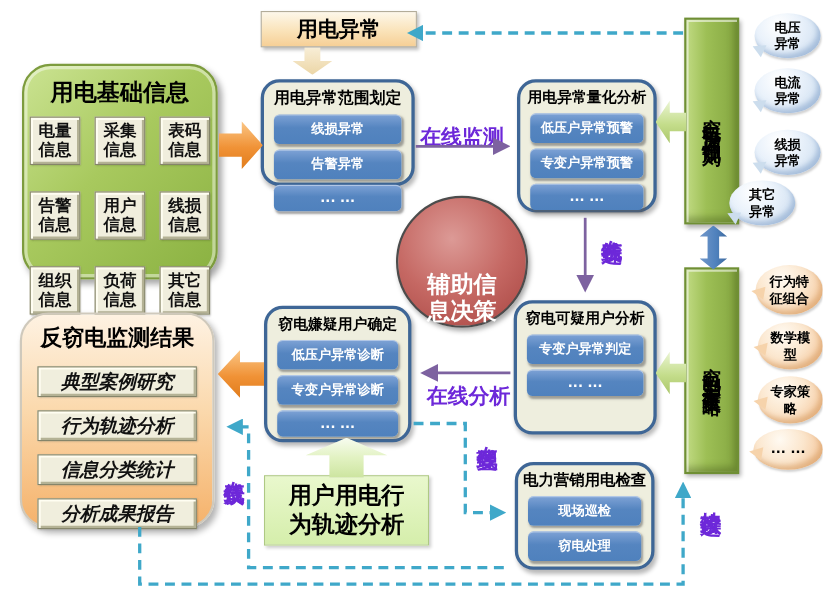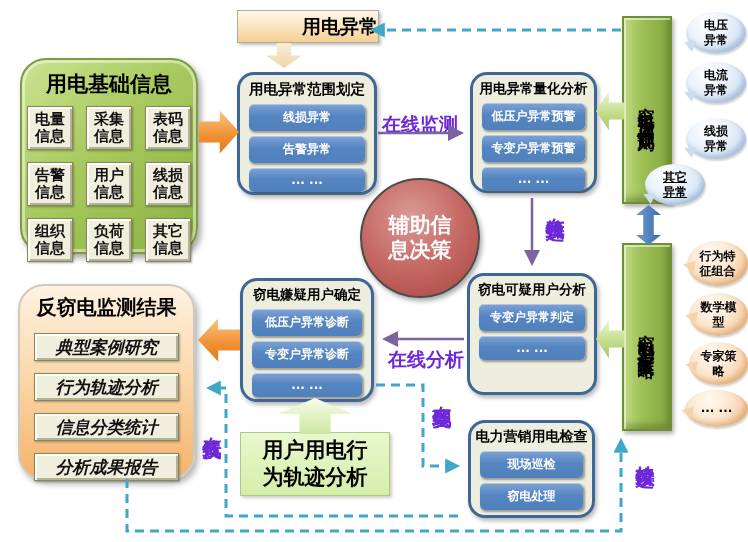--- a/index.html
+++ b/index.html
@@ -23,21 +23,21 @@
     white-space:nowrap;
   }
   
   .green-panel{
     position:absolute;border-radius:26px;box-sizing:border-box;
     background:linear-gradient(135deg,#cbe392 0%,#a8c95e 45%,#8ab141 100%);
     border:2px solid #7d9c3e;
     box-shadow:inset 0 0 0 3px rgba(255,255,255,.45),3px 4px 6px rgba(0,0,0,.35);
   }
   .green-panel .panel-title{font-size:21px;margin-top:10px;}
-  .info-grid{display:grid;grid-template-columns:repeat(3,46px);gap:12px 13px;justify-content:center;margin-top:8px;}
+  .info-grid{display:grid;grid-template-columns:repeat(3,46px);gap:24px 13px;justify-content:center;margin-top:8px;}
   .bevel{
     background:#f0eedd;border:1px solid #85856a;box-sizing:border-box;
     box-shadow:inset 2px 2px 0 #fffef2,inset -2px -2px 0 #b4b295,1px 1px 2px rgba(0,0,0,.3);
     display:flex;align-items:center;justify-content:center;text-align:center;
     font-weight:bold;color:#111;
   }
   .info-chip{width:46px;height:44px;font-size:15px;line-height:1.15;}
   .info-chip span{display:block;width:34px;}
   
   .orange-panel{
@@ -60,21 +60,21 @@
     border:1px solid #aec983;box-shadow:2px 2px 3px rgba(0,0,0,.2);
     font-size:21px;font-weight:bold;text-align:center;
     display:flex;align-items:center;justify-content:center;box-sizing:border-box;
   }
   .traj span{display:block;width:112px;line-height:1.3;}
   
   .ellipse{
     position:absolute;border-radius:50%;
     background:radial-gradient(circle at 42% 32%,#dc9a96 0%,#c56863 50%,#b04f4b 85%,#9e413e 100%);
     border:2px solid #4c4c4c;box-shadow:2px 3px 5px rgba(0,0,0,.35);
-    display:flex;align-items:center;justify-content:center;text-align:center;
+    display:flex;align-items:flex-end;justify-content:center;text-align:center;
     color:#fff;font-weight:bold;font-size:21px;box-sizing:border-box;
   }
   .ellipse span{display:block;width:66px;line-height:1.2;}
   
   .vbar{
     position:absolute;box-sizing:border-box;
     background:linear-gradient(90deg,#c0da82 0%,#9dbf55 40%,#85a741 100%);
     border:2px solid #6f8f34;
     box-shadow:inset 2px 2px 0 rgba(255,255,255,.55),inset -3px -5px 6px rgba(60,80,20,.35),2px 3px 4px rgba(0,0,0,.3);
     writing-mode:vertical-rl;text-orientation:upright;
@@ -191,26 +191,26 @@
         </div>
       <div class="bevel info-chip">
           <span>负荷信息</span>
         </div>
       <div class="bevel info-chip">
           <span>其它信息</span>
         </div>
     </div>
   </div>
 
-  <div class="banner layer-box" style="left:237px;top:10px;width:142px;height:33px;justify-content:flex-end;">
+  <div class="banner layer-box" style="left:237px;top:10px;width:142px;height:33px;">
     <span>用电异常</span>
   </div>
   <div class="blockarrow a-down-tan layer-arrow" style="left:266px;top:43px;width:36px;height:25px;"></div>
 
-  <div class="panel layer-box" style="left:237px;top:72px;width:140px;height:123px;">
+  <div class="panel layer-box" style="left:237px;top:72px;width:140px;height:97px;">
     <div class="panel-title">用电异常范围划定</div>
     <div class="blue-item">线损异常</div>
     <div class="blue-item">告警异常</div>
     <div class="blue-item">... ...</div>
   </div>
 
   <div class="panel layer-box" style="left:470px;top:72px;width:127px;height:121px;">
     <div class="panel-title" style="font-size:13.5px;">用电异常量化分析</div>
     <div class="blue-item">低压户异常预警</div>
     <div class="blue-item">专变户异常预警</div>
@@ -262,21 +262,21 @@
 
   <div class="bubble bubble-blue layer-box" style="left:686px;top:12px;width:60px;height:41px;">
       <span>电压异常</span>
     </div>
   <div class="bubble bubble-blue layer-box" style="left:686px;top:62px;width:60px;height:41px;">
       <span>电流异常</span>
     </div>
   <div class="bubble bubble-blue layer-box" style="left:686px;top:118px;width:60px;height:41px;">
       <span>线损异常</span>
     </div>
-  <div class="bubble bubble-blue layer-box" style="left:645px;top:164px;width:60px;height:41px;text-decoration:underline;">
+  <div class="bubble bubble-blue layer-box" style="left:663px;top:164px;width:60px;height:41px;">
       <span>其它异常</span>
     </div>
 
   <div class="bubble bubble-peach layer-box" style="left:687px;top:241px;width:61px;height:45px;">
       <span>行为特征组合</span>
     </div>
   <div class="bubble bubble-peach layer-box" style="left:689px;top:293px;width:59px;height:43px;">
       <span>数学模型</span>
     </div>
   <div class="bubble bubble-peach layer-box" style="left:689px;top:342px;width:59px;height:43px;">

